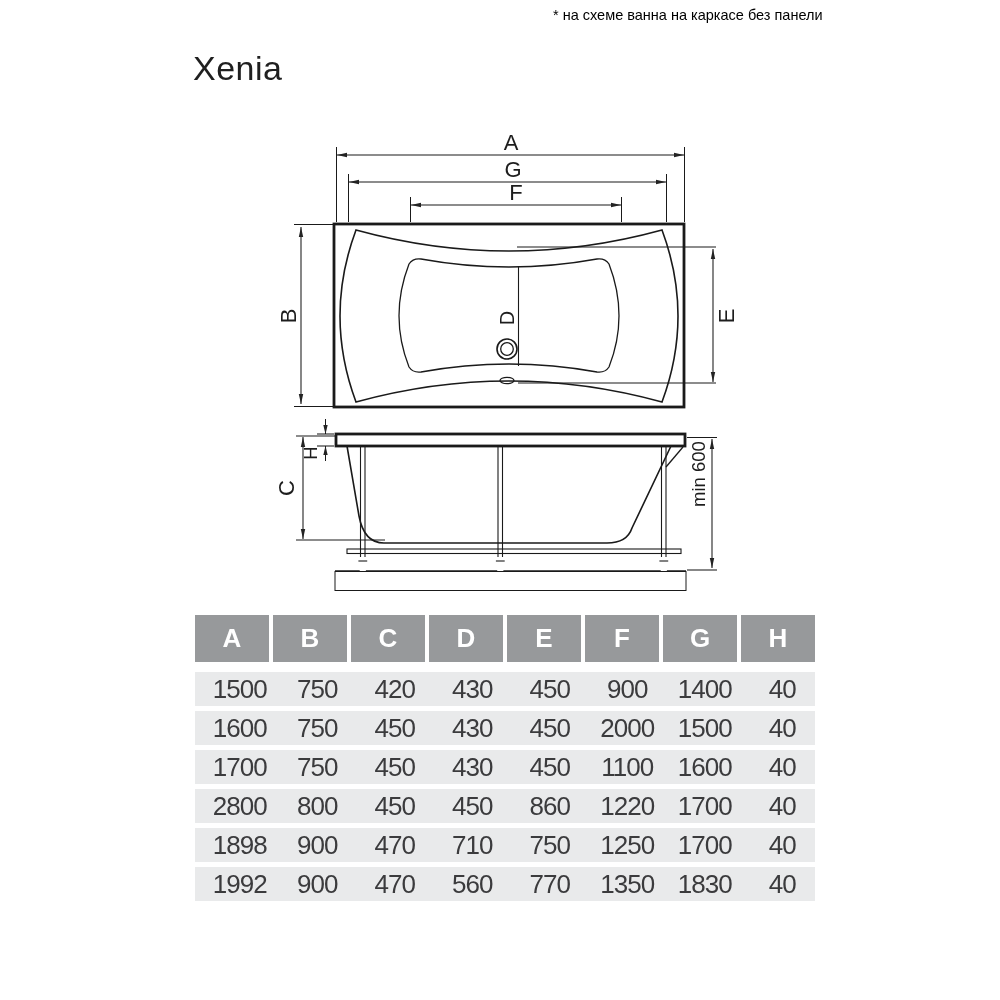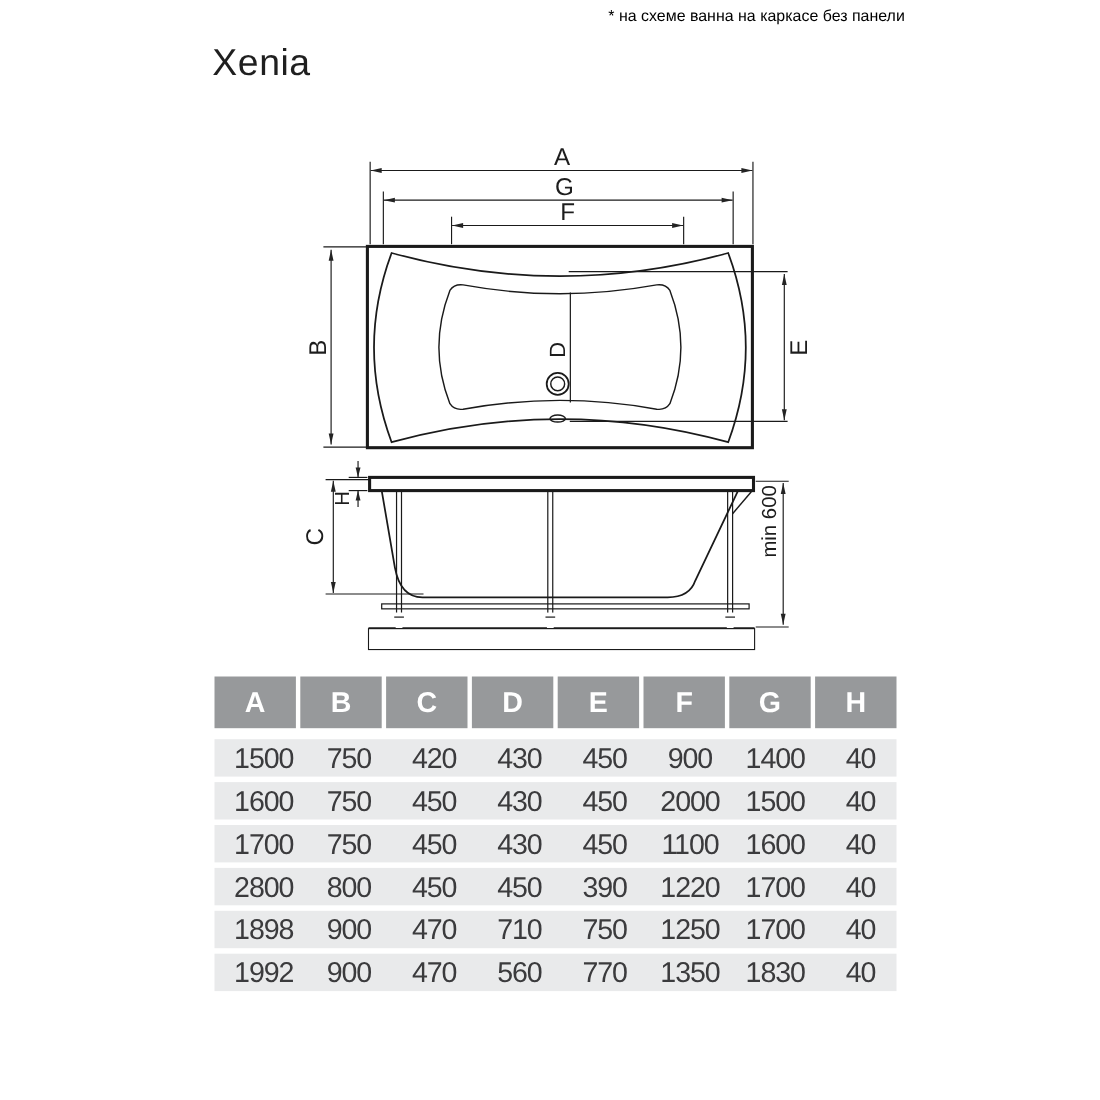--- a/index.html
+++ b/index.html
@@ -1,19 +1,19 @@
 <!DOCTYPE html>
 <html style="--line-color: #1a1a1a; --header-bg: #97999b; --header-text: #ffffff; --row-bg: #e9eaeb; --value-text: #3b3b3d; --ground: #85878a;"><head>
 <meta charset="utf-8">
 <style>
   html,body{margin:0;padding:0;background:#fff;}
   body{width:1000px;height:1000px;position:relative;overflow:hidden;
        font-family:"Liberation Sans",sans-serif;color:#1d1d1d;}
   .note{position:absolute;left:553px;top:7px;font-size:14.5px;color:#000000;white-space:nowrap;}
-  .title{position:absolute;left:193px;top:38px;margin:0;font-size:34px;font-weight:400;
+  .title{position:absolute;left:193px;top:49px;margin:0;font-size:34px;font-weight:400;
          letter-spacing:.5px;color:#1f1f1f;}
   svg.drawing{position:absolute;left:0;top:0;}
   .drawing path,.drawing line,.drawing rect,.drawing circle,.drawing ellipse{
       fill:none;stroke:var(--line-color,#1a1a1a);stroke-linecap:butt;}
   .w3{stroke-width:2.8}.w2{stroke-width:1.6}.w15{stroke-width:1.3}.w1{stroke-width:1.1}
   .fw{fill:#fff}
   .dim{stroke:#232323;stroke-width:1.05}
   .ext-light{stroke:#b5b5b5;stroke-width:1}
   .ground-top{stroke:#57585a;stroke-width:1.7}
   .arrow{fill:#232323;stroke:none}
@@ -195,21 +195,21 @@
         <div class="td">450</div>
         <div class="td">1100</div>
         <div class="td">1600</div>
         <div class="td">40</div>
       </div>
       <div class="tr">
         <div class="td">2800</div>
         <div class="td">800</div>
         <div class="td">450</div>
         <div class="td">450</div>
-        <div class="td">390</div>
+        <div class="td">860</div>
         <div class="td">1220</div>
         <div class="td">1700</div>
         <div class="td">40</div>
       </div>
       <div class="tr">
         <div class="td">1898</div>
         <div class="td">900</div>
         <div class="td">470</div>
         <div class="td">710</div>
         <div class="td">750</div>

